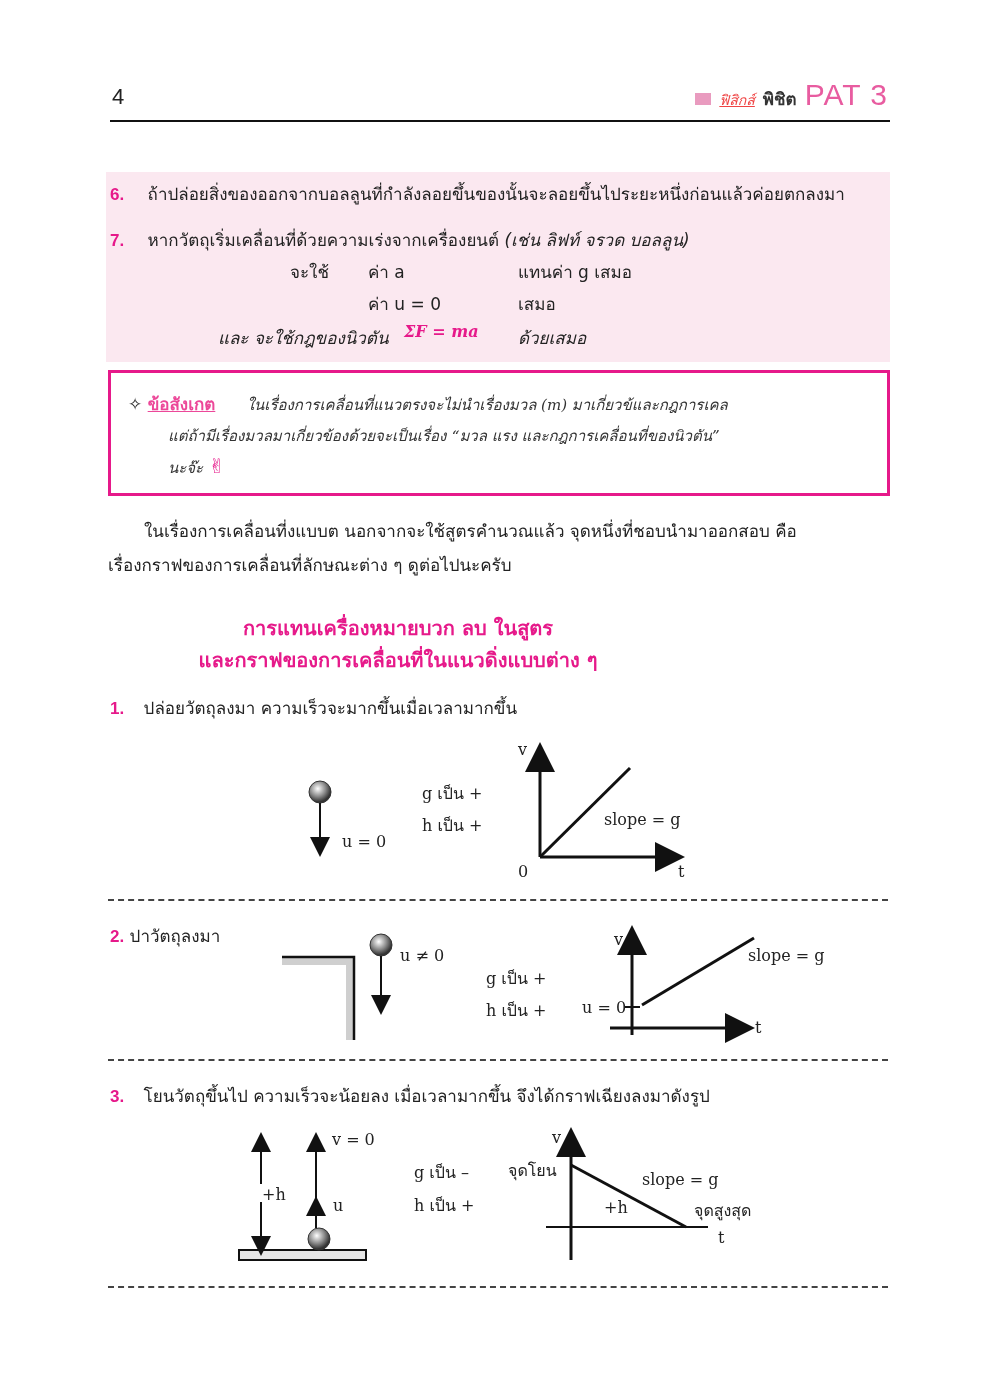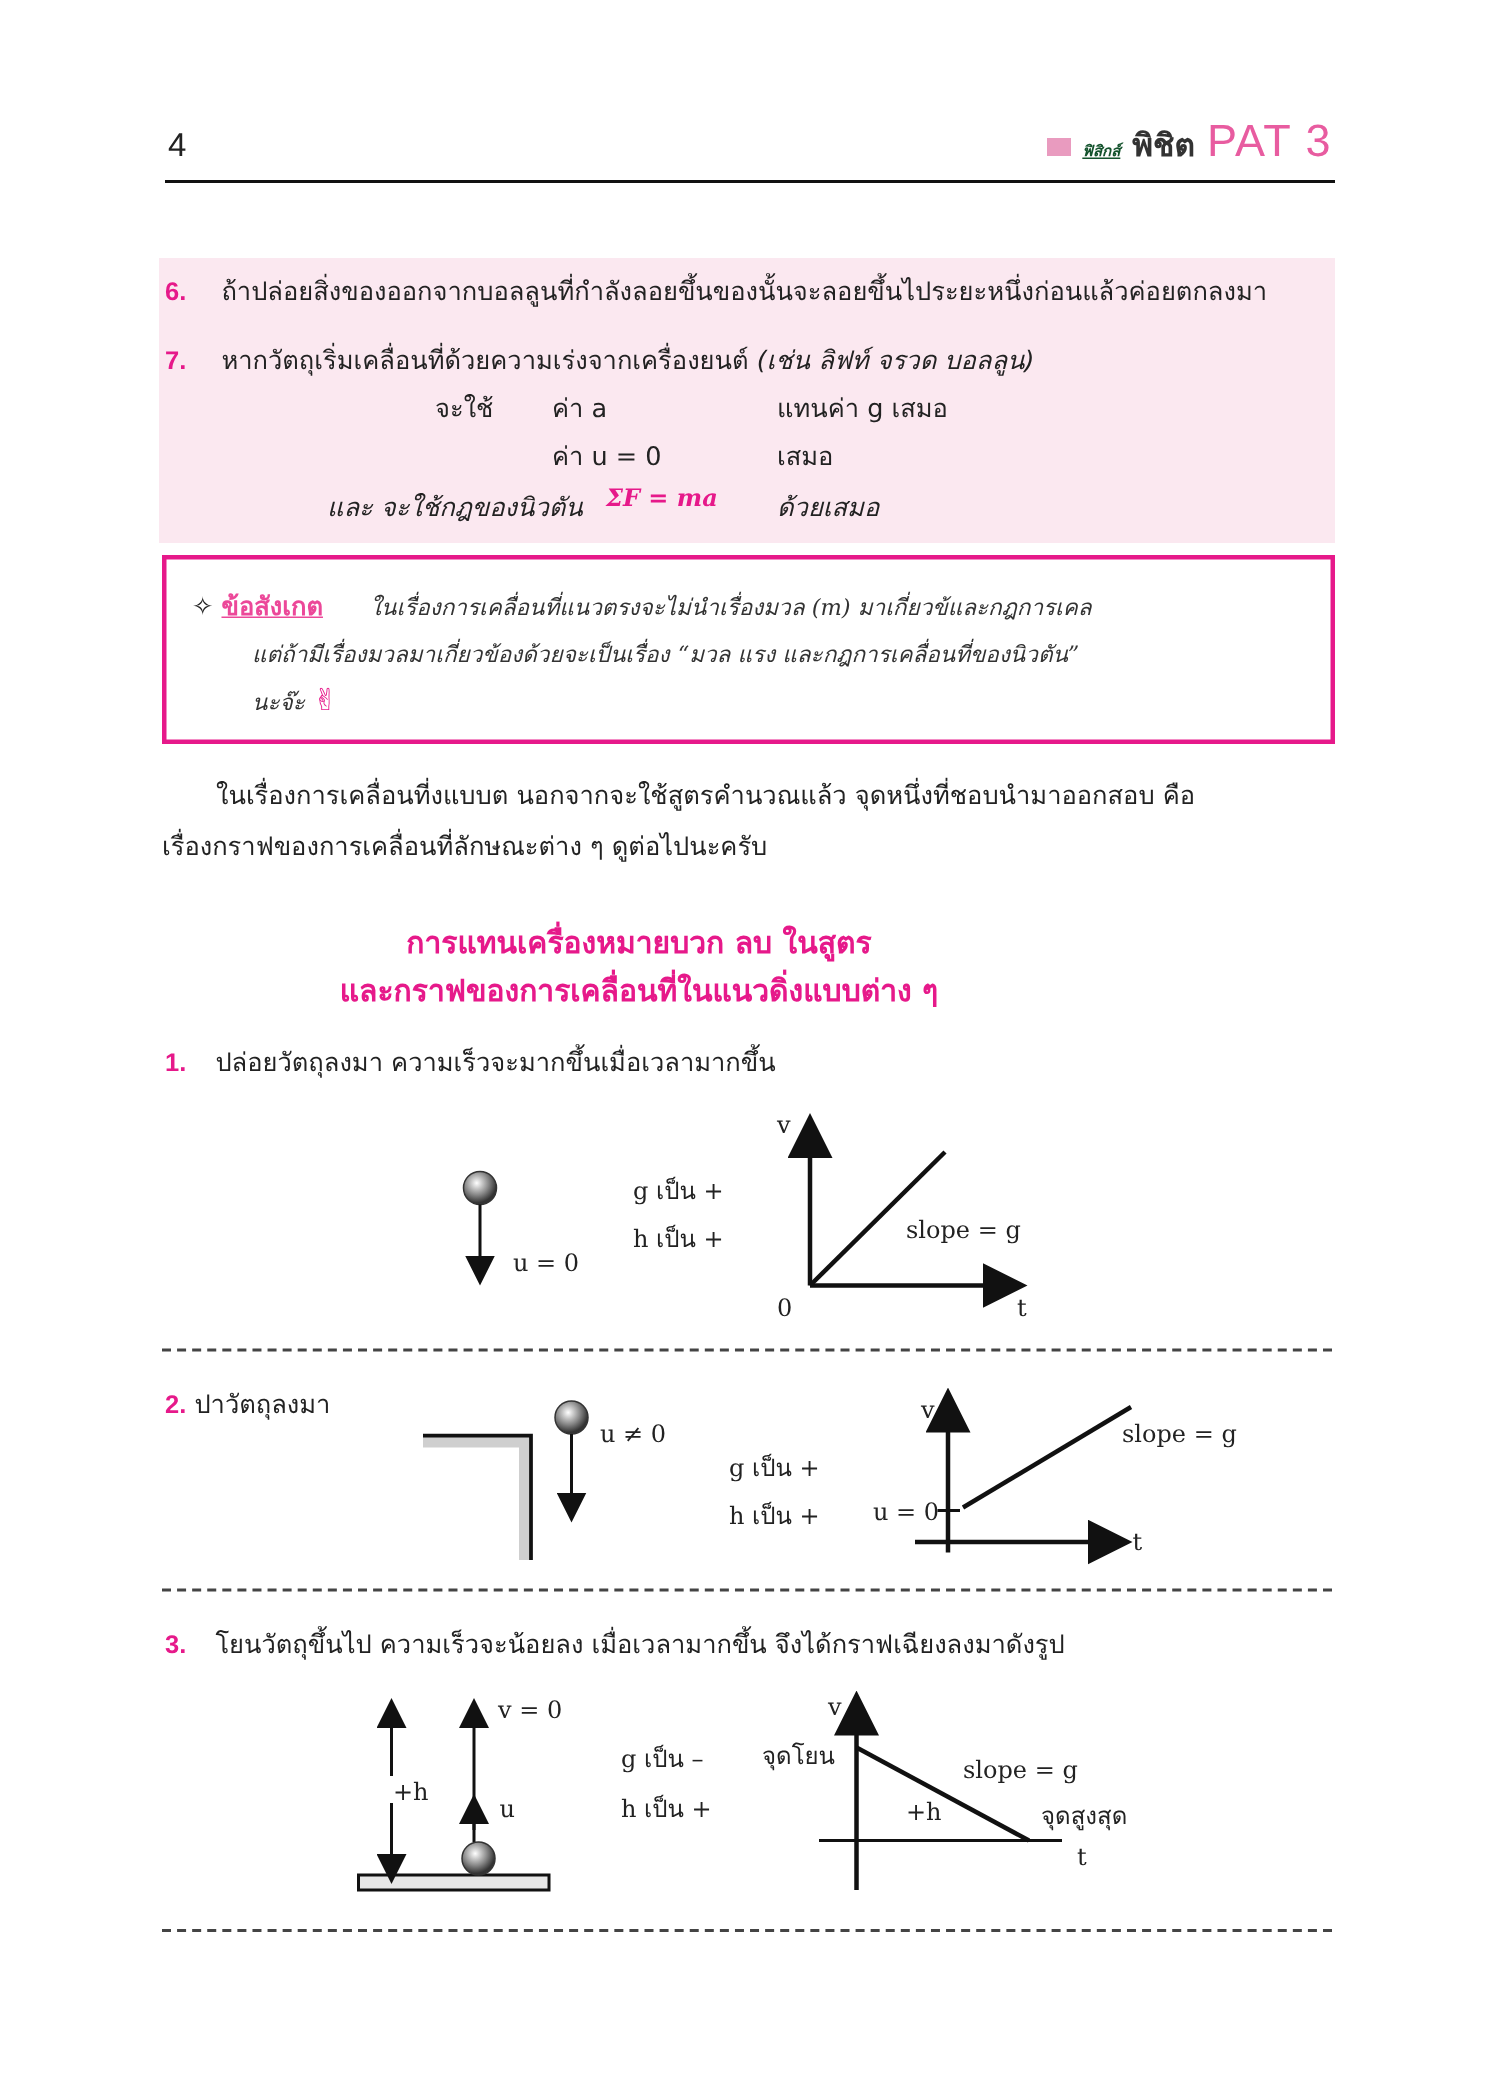--- a/index.html
+++ b/index.html
@@ -2,38 +2,38 @@
 <html><head>
 <meta charset="utf-8">
 <style>
   html, body { margin: 0; padding: 0; background: #ffffff; }
   body { width: 992px; height: 1400px; position: relative; overflow: hidden;
          font-family: "DejaVu Sans", sans-serif; color: #222; }
   .abs { position: absolute; }
   .page-num { left: 112px; top: 84px; font-size: 22px; font-family: "Liberation Sans", sans-serif; }
   .header-brand { right: 104px; top: 78px; display: flex; align-items: baseline; gap: 8px; }
   .brand-square { width: 16px; height: 12px; background: #e99bbf; display: inline-block; }
-  .brand-script { font-size: 10px; font-style: italic; text-decoration: underline; color: #14532d; font-family: "DejaVu Serif", serif; font-weight: bold; }
-  .brand-name { font-size: 21px; font-weight: bold; color: #333; font-family: "DejaVu Sans", sans-serif; }
+  .brand-script { font-size: 14px; font-style: italic; text-decoration: underline; color: #ef4444; font-family: "DejaVu Serif", serif; }
+  .brand-name { font-size: 17px; font-weight: bold; color: #333; font-family: "DejaVu Sans", sans-serif; }
   .brand-pat { font-size: 30px; color: #e85ca0; font-family: "Liberation Sans", sans-serif; letter-spacing: 1px; }
   .header-rule { left: 110px; top: 120px; width: 780px; height: 2px; background: #111; }
 
   .pink-box { left: 106px; top: 172px; width: 784px; height: 190px; background: #fbe8f0; }
   .num { color: #e6198a; font-weight: bold; font-family: "Liberation Sans", sans-serif; font-size: 17px; }
   .row { position: absolute; font-size: 17px; font-family: "DejaVu Sans", sans-serif; white-space: nowrap; }
   .italic { font-style: italic; }
   .pink { color: #e6198a; }
   .sigma { font-weight: bold; font-family: "DejaVu Serif", serif; font-size: 16px; }
 
   .note-box { left: 108px; top: 370px; width: 776px; height: 120px; border: 3px solid #e6198a; background: #fff; }
   .note-label { color: #ec4899; font-weight: bold; text-decoration: underline; font-family: "Liberation Sans", sans-serif; }
   .note-text { font-family: "DejaVu Serif", serif; font-size: 15px; font-style: italic; color: #333; }
 
   .para { font-size: 17px; line-height: 34px; }
-  .section-title { left: 0; width: 796px; text-align: center; color: #e6198a; font-weight: bold; font-size: 20px; font-family: "DejaVu Sans", sans-serif; padding-left: 28px; }
+  .section-title { left: 0; width: 796px; text-align: center; color: #e6198a; font-weight: bold; font-size: 20px; font-family: "DejaVu Sans", sans-serif; }
   .dash { left: 108px; width: 780px; height: 0; border-top: 2px dashed #444; }
   .diag-text { font-family: "DejaVu Serif", serif; font-size: 16px; color: #222; }
 </style>
 </head>
 <body>
 
 <div class="abs page-num">4</div>
 <div class="abs header-brand">
   <span class="brand-square"></span>
   <span class="brand-script">ฟิสิกส์</span>

